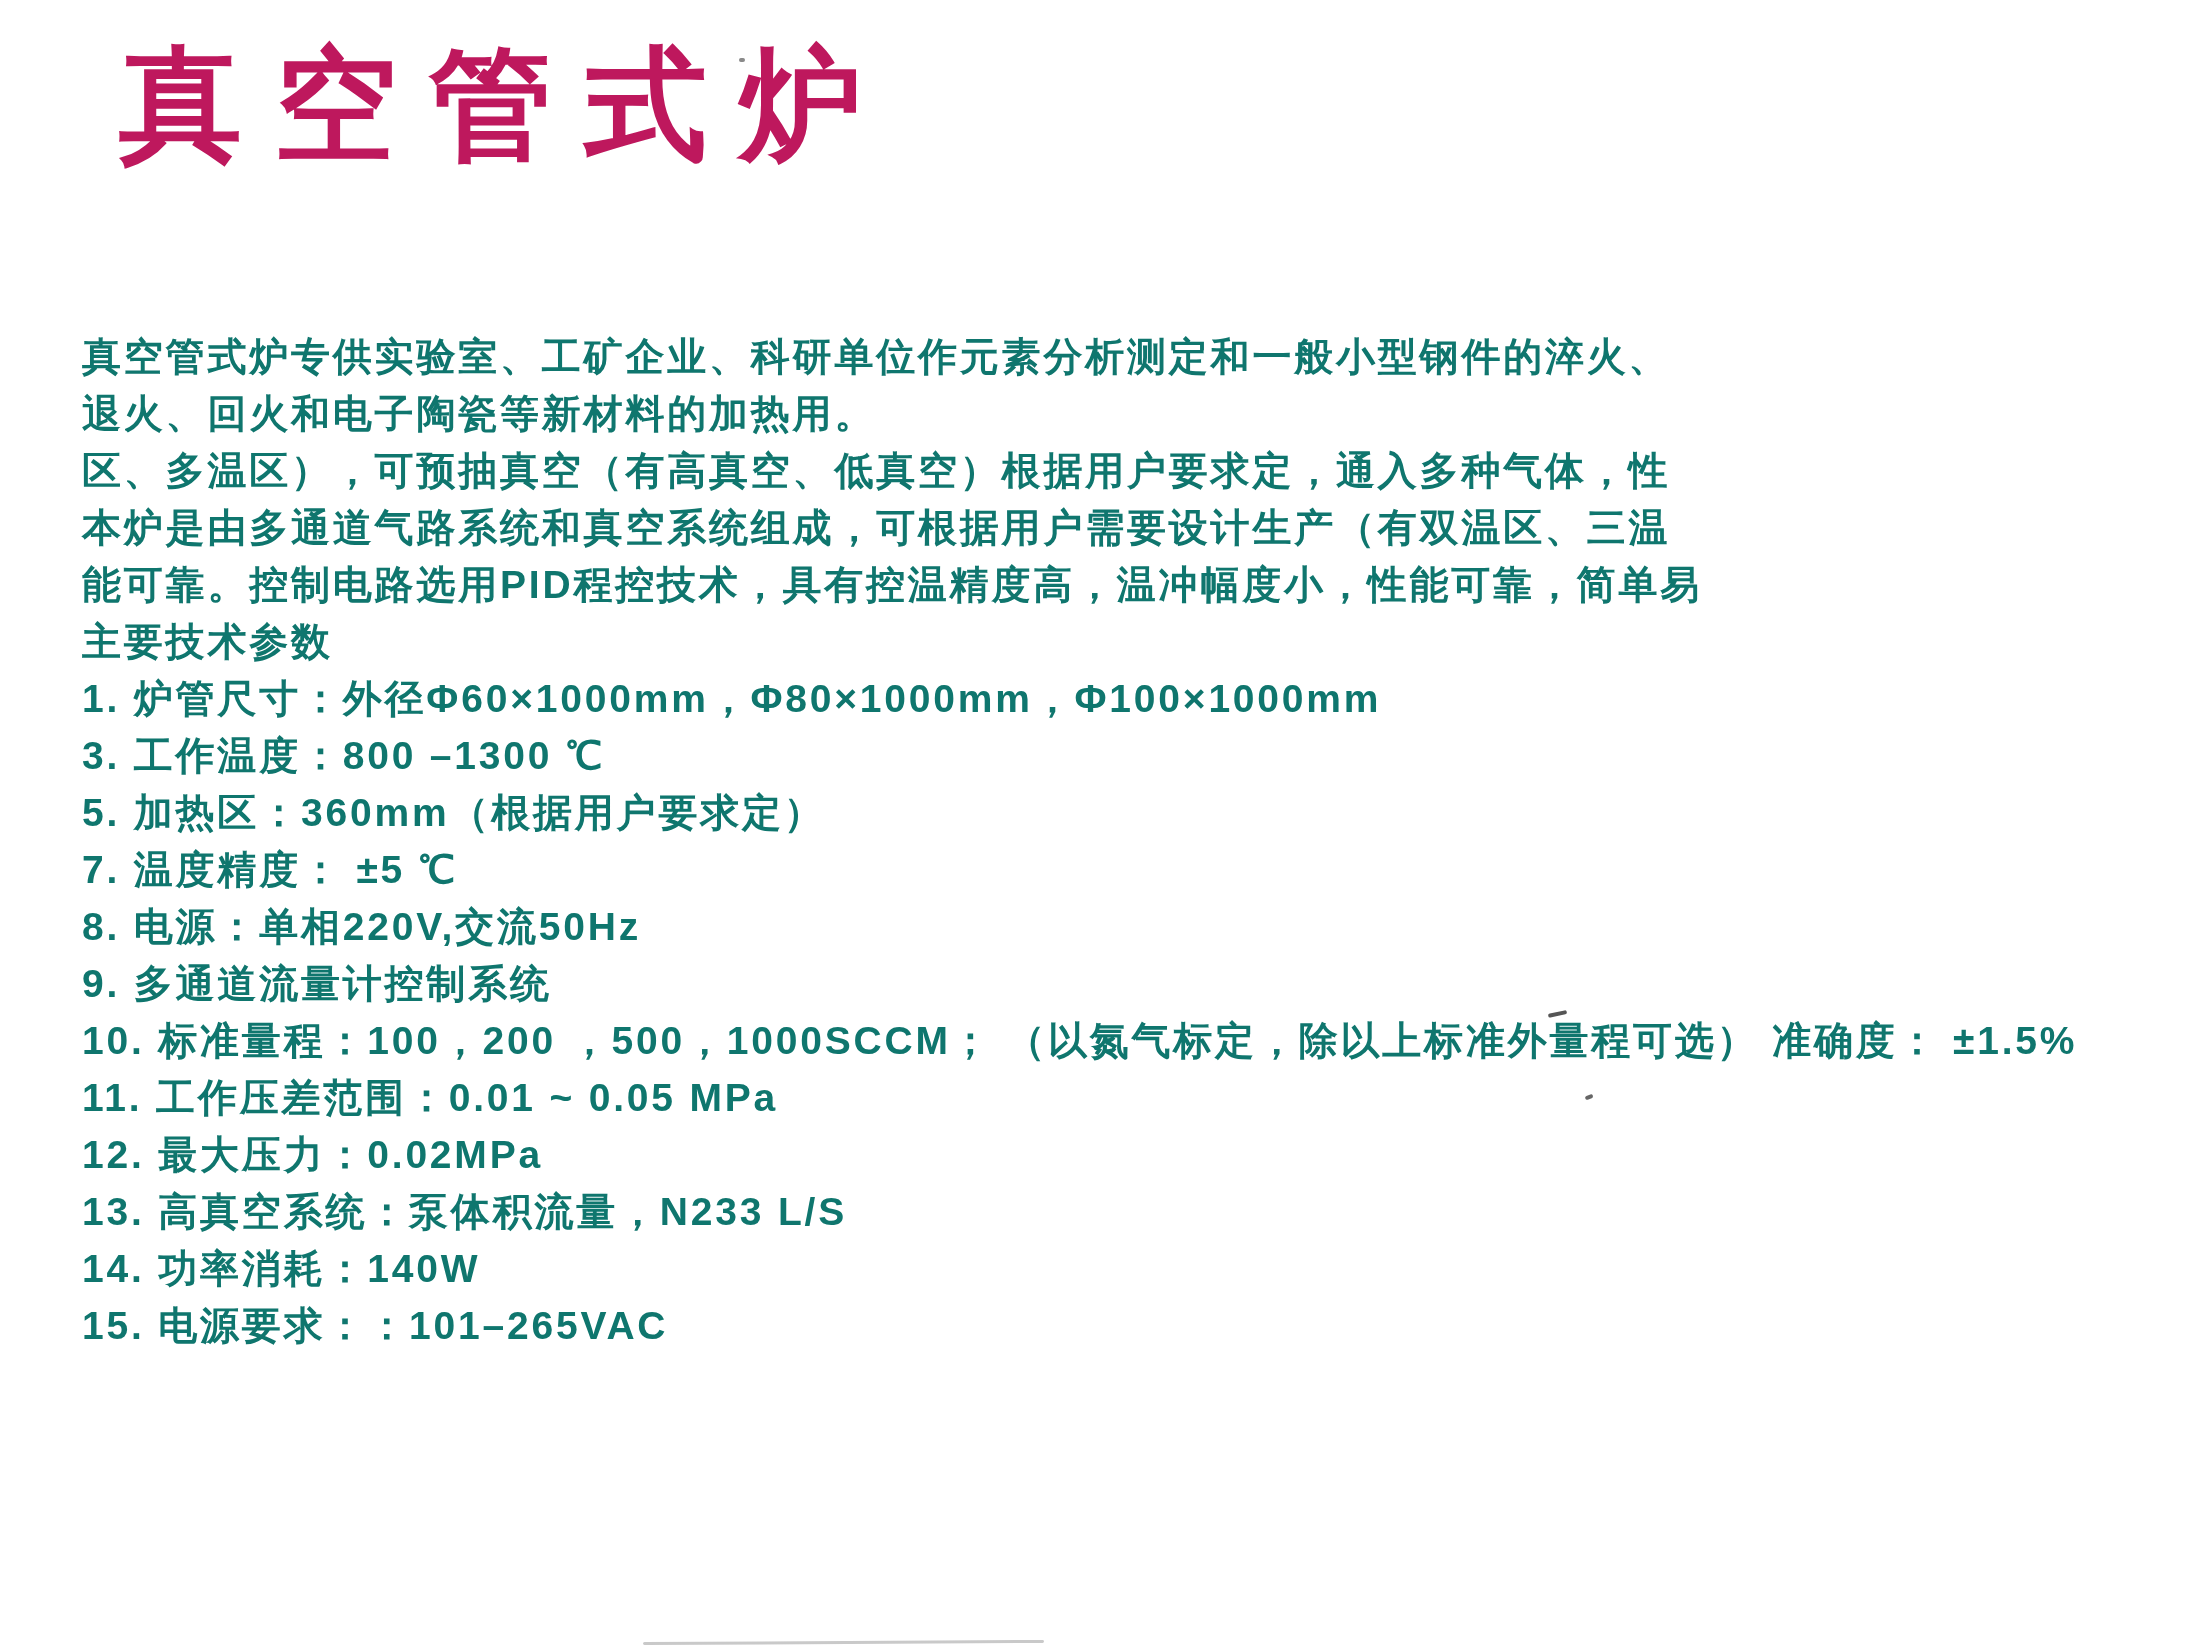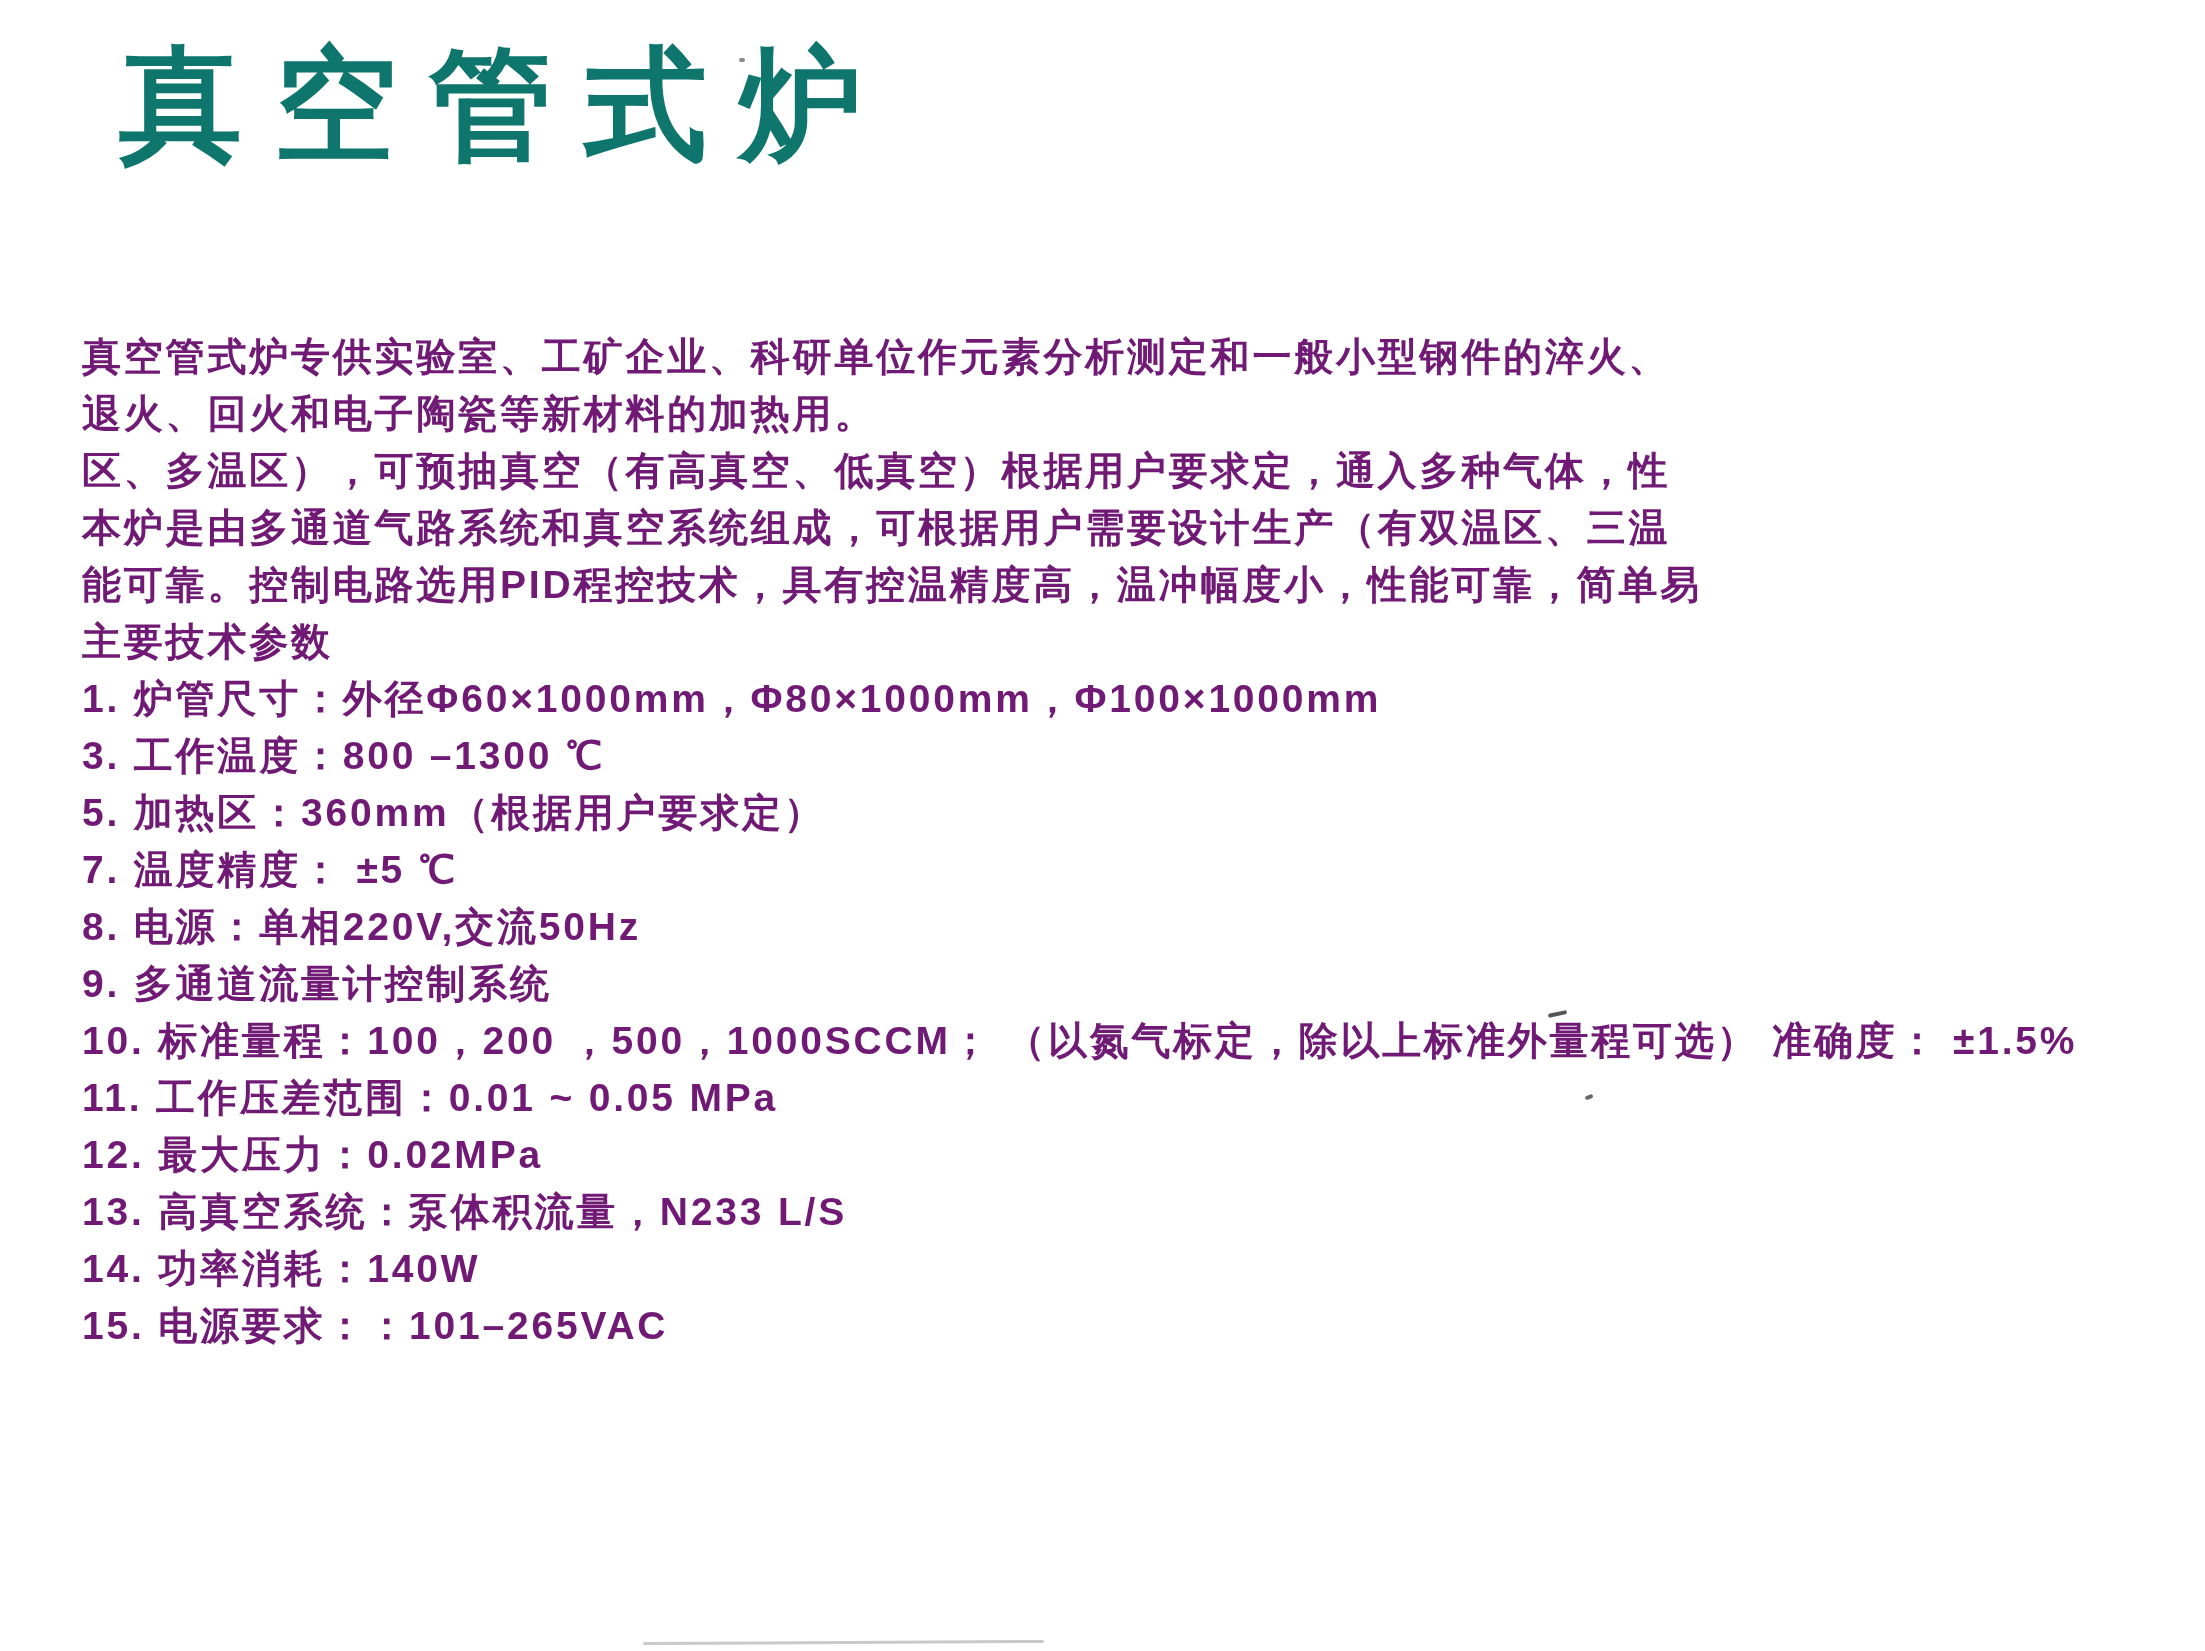--- a/index.html
+++ b/index.html
@@ -18,38 +18,38 @@
   }
   .title {
     position: absolute;
     left: 119px;
     top: 24px;
     margin: 0;
     font-family: "DejaVu Serif", serif;
     font-size: 123px;
     font-weight: 700;
     letter-spacing: 32px;
-    color: #0f766e;
+    color: #be185d;
     white-space: nowrap;
   }
   .textblock {
     position: absolute;
     left: 82px;
     top: 328px;
     right: 18.6px;
   }
   .line {
     margin: 0;
     height: 57px;
     line-height: 57px;
     font-size: 39px;
     font-weight: 700;
     letter-spacing: 2.8px;
     white-space: nowrap;
-    color: #701a75;
+    color: #0f766e;
   }
   
   .artifact {
     position: absolute;
     background: #6a6a6a;
     border-radius: 1.9px;
   }
   .artifact.dot-top      { left: 739px;  top: 58px;   width: 5.6px;   height: 3.7px; background: #8a8a8a; }
   .artifact.dash-mid     { left: 1548px; top: 1012px; width: 18.6px;  height: 3.7px; transform: rotate(-12deg); background: #555; }
   .artifact.dot-mid      { left: 1585px; top: 1095px; width: 8.4px;   height: 3.7px; transform: rotate(-20deg); background: #666; }

